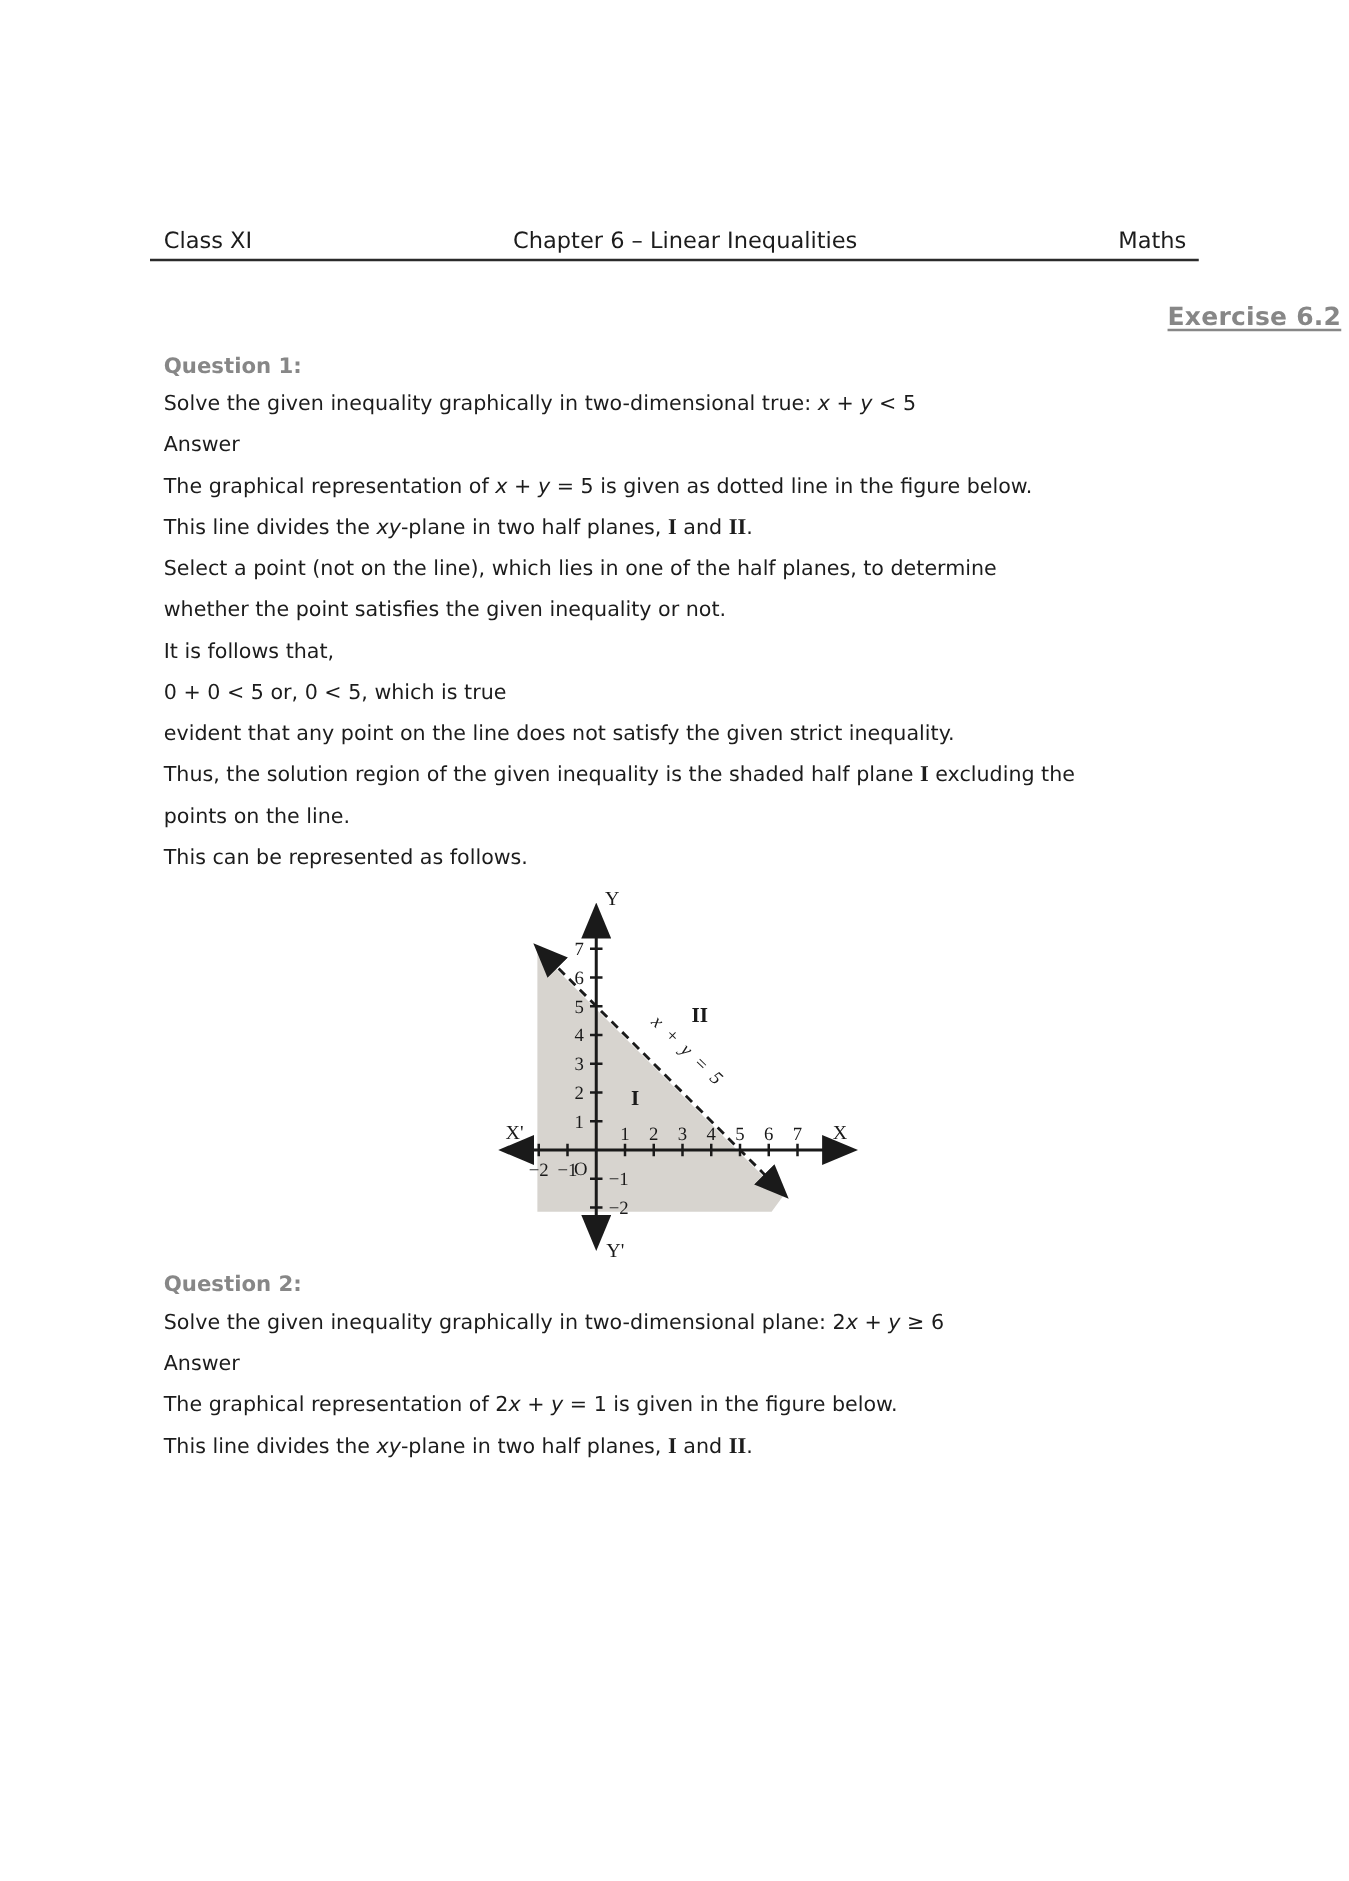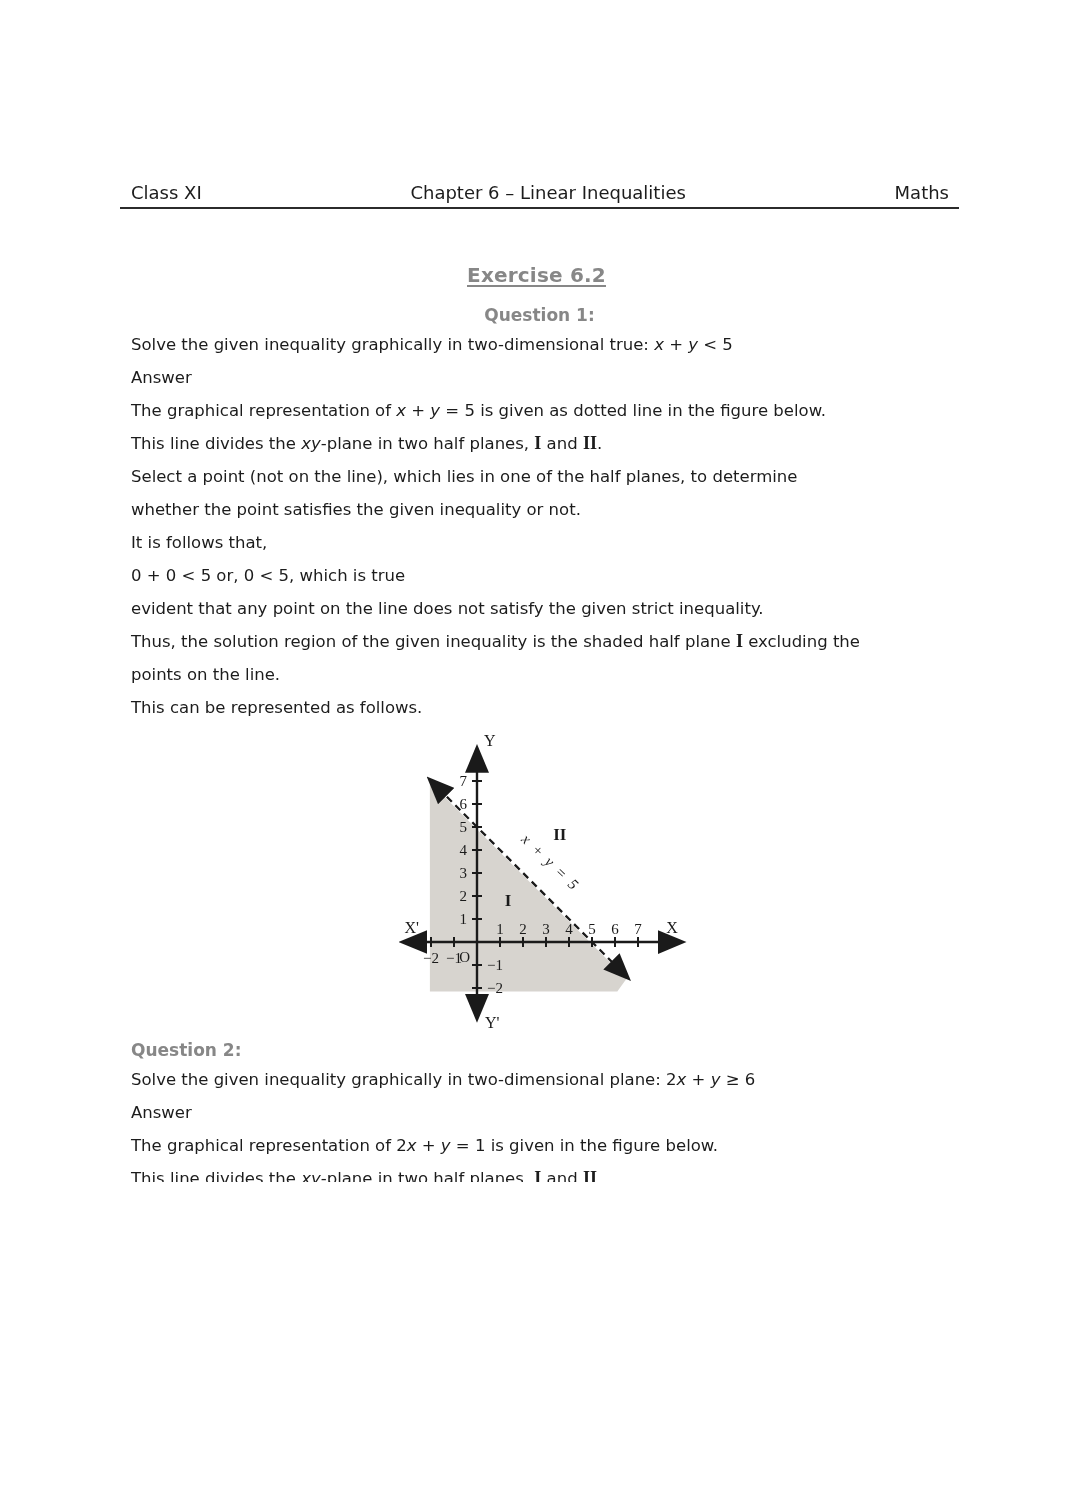--- a/index.html
+++ b/index.html
@@ -22,36 +22,36 @@
     margin:0 120px;
     padding-top:182px;
     border-bottom:2px solid var(--rule-color);
   }
   .header-row{
     display:flex;justify-content:space-between;align-items:baseline;
     padding:0 10px 3px 11px;
     font-size:18px;line-height:22px;
   }
   .title-wrap{
-    text-align:center;
-    margin-top:54px;
+    text-align:right;
+    margin-top:32px;
     line-height:24px;
   }
   .title-wrap span{
     font-size:20px;font-weight:bold;color:var(--heading-gray);
     text-decoration:underline;text-underline-offset:3px;
     letter-spacing:0.2px;
     padding-right:6px;
   }
   .content{margin:0 131px;}
   .q-heading{
     font-size:17px;font-weight:bold;color:var(--heading-gray);
     line-height:20px;
   }
-  .q1-heading{margin-top:16px;text-align:center;}
+  .q1-heading{margin-top:16px;}
   .q2-heading{}
   .lines{margin-top:3px;}
   .line{
     height:33px;line-height:33px;font-size:16.5px;white-space:nowrap;
   }
   .line .v{font-style:italic;}
   .line .bs{
     font-family:"Liberation Serif","DejaVu Serif",serif;
     font-weight:bold;font-size:18px;
   }

